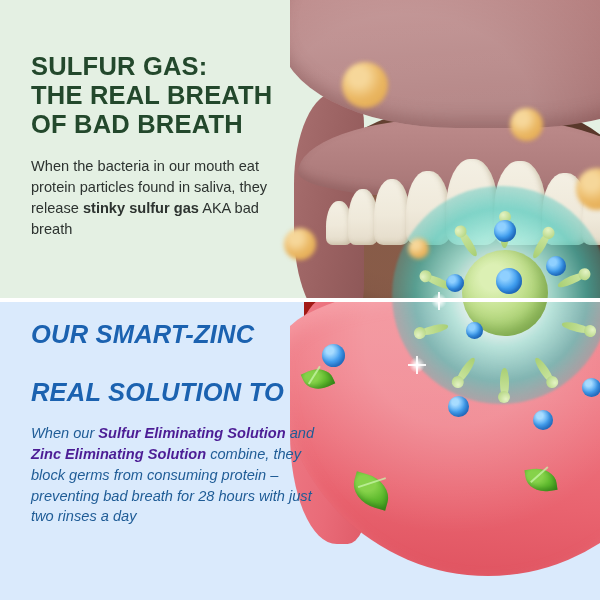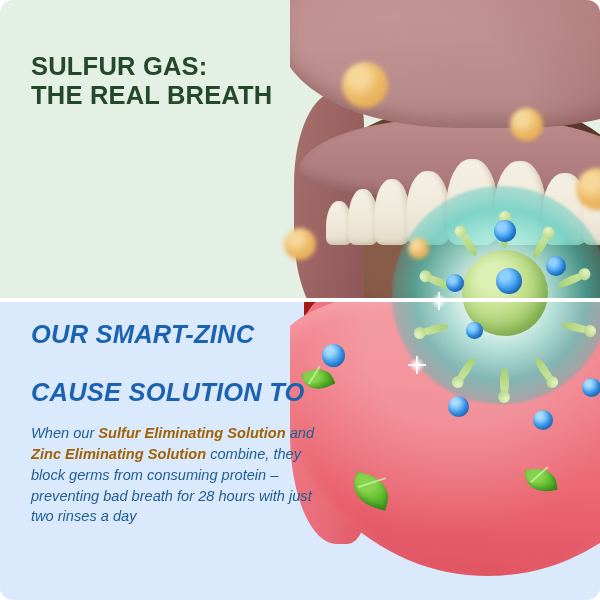--- a/index.html
+++ b/index.html
@@ -2,21 +2,21 @@
 <html><head>
 <meta charset="utf-8">
 <style>
   html,body{margin:0;padding:0;}
   body{
     width:600px;height:600px;overflow:hidden;
     font-family:"Liberation Sans", sans-serif;
     background:#ffffff;
   }
   #poster{
-    position:relative;width:600px;height:600px;overflow:hidden;border-radius:13px;
+    position:relative;width:600px;height:600px;overflow:hidden;
   }
 
   
   .half{position:absolute;left:0;width:600px;overflow:hidden;}
   .half-top{top:0;height:300px;background:#e4f0e3;}
   .half-bottom{top:300px;height:300px;background:#daeafc;}
   .divider{
     position:absolute;left:0;top:298px;width:600px;height:4px;
     background:#ffffff;z-index:40;
   }
@@ -31,21 +31,21 @@
   }
   .headline-top{font-size:25.5px;color:#23482c;}
   .headline-bottom{font-size:25.5px;color:#1b62b0;}
   .body{
     margin:0;
     line-height:1.42;
   }
   .body-top{font-size:14.6px;color:#2d3330;}
   .body-bottom{font-size:14.6px;color:#1f5c96;}
   .body b{font-weight:700;}
-  .body-bottom b{color:#a16207;}
+  .body-bottom b{color:#4c1d95;}
 
   .tw-top{left:31px;top:52px;width:262px;}
   .tw-top .body{margin-top:18px;}
   .tw-bottom{left:31px;top:320px;width:285px;font-style:italic;}
   .tw-bottom .body{margin-top:17px;}
 
   
   .art{position:absolute;right:0;top:0;width:310px;height:600px;}
 
   .mouth-top{
@@ -295,25 +295,27 @@
     <div class="leaf" style="left:62px;top:476px;width:38px;height:30px;transform:rotate(16deg);"></div>
     <div class="leaf" style="left:236px;top:468px;width:30px;height:24px;transform:rotate(-8deg);"></div>
   </div>
 
   <div class="divider"></div>
 
   <div class="txtwrap tw-top">
     <h1 class="headline headline-top">
       <span>SULFUR GAS:</span><br>
       <span>THE REAL BREATH</span><br>
+      <span>OF BAD BREATH</span>
     </h1>
+    <p class="body body-top"><span>When the bacteria in our mouth eat protein particles found in saliva, they release </span><b>stinky sulfur gas</b><span> AKA bad breath</span></p>
   </div>
 
   <div class="txtwrap tw-bottom">
     <h1 class="headline headline-bottom">
       <span>OUR SMART-ZINC</span><br>
       <br>
-      <span>CAUSE SOLUTION TO</span><br>
+      <span>REAL SOLUTION TO</span><br>
     </h1>
     <p class="body body-bottom"><span>When our </span><b>Sulfur Eliminating Solution</b><span> and </span><b>Zinc Eliminating Solution</b><span> combine, they block germs from consuming protein – preventing bad breath for 28 hours with just two rinses a day</span></p>
   </div>
 
 </div>
 
 </body></html>

